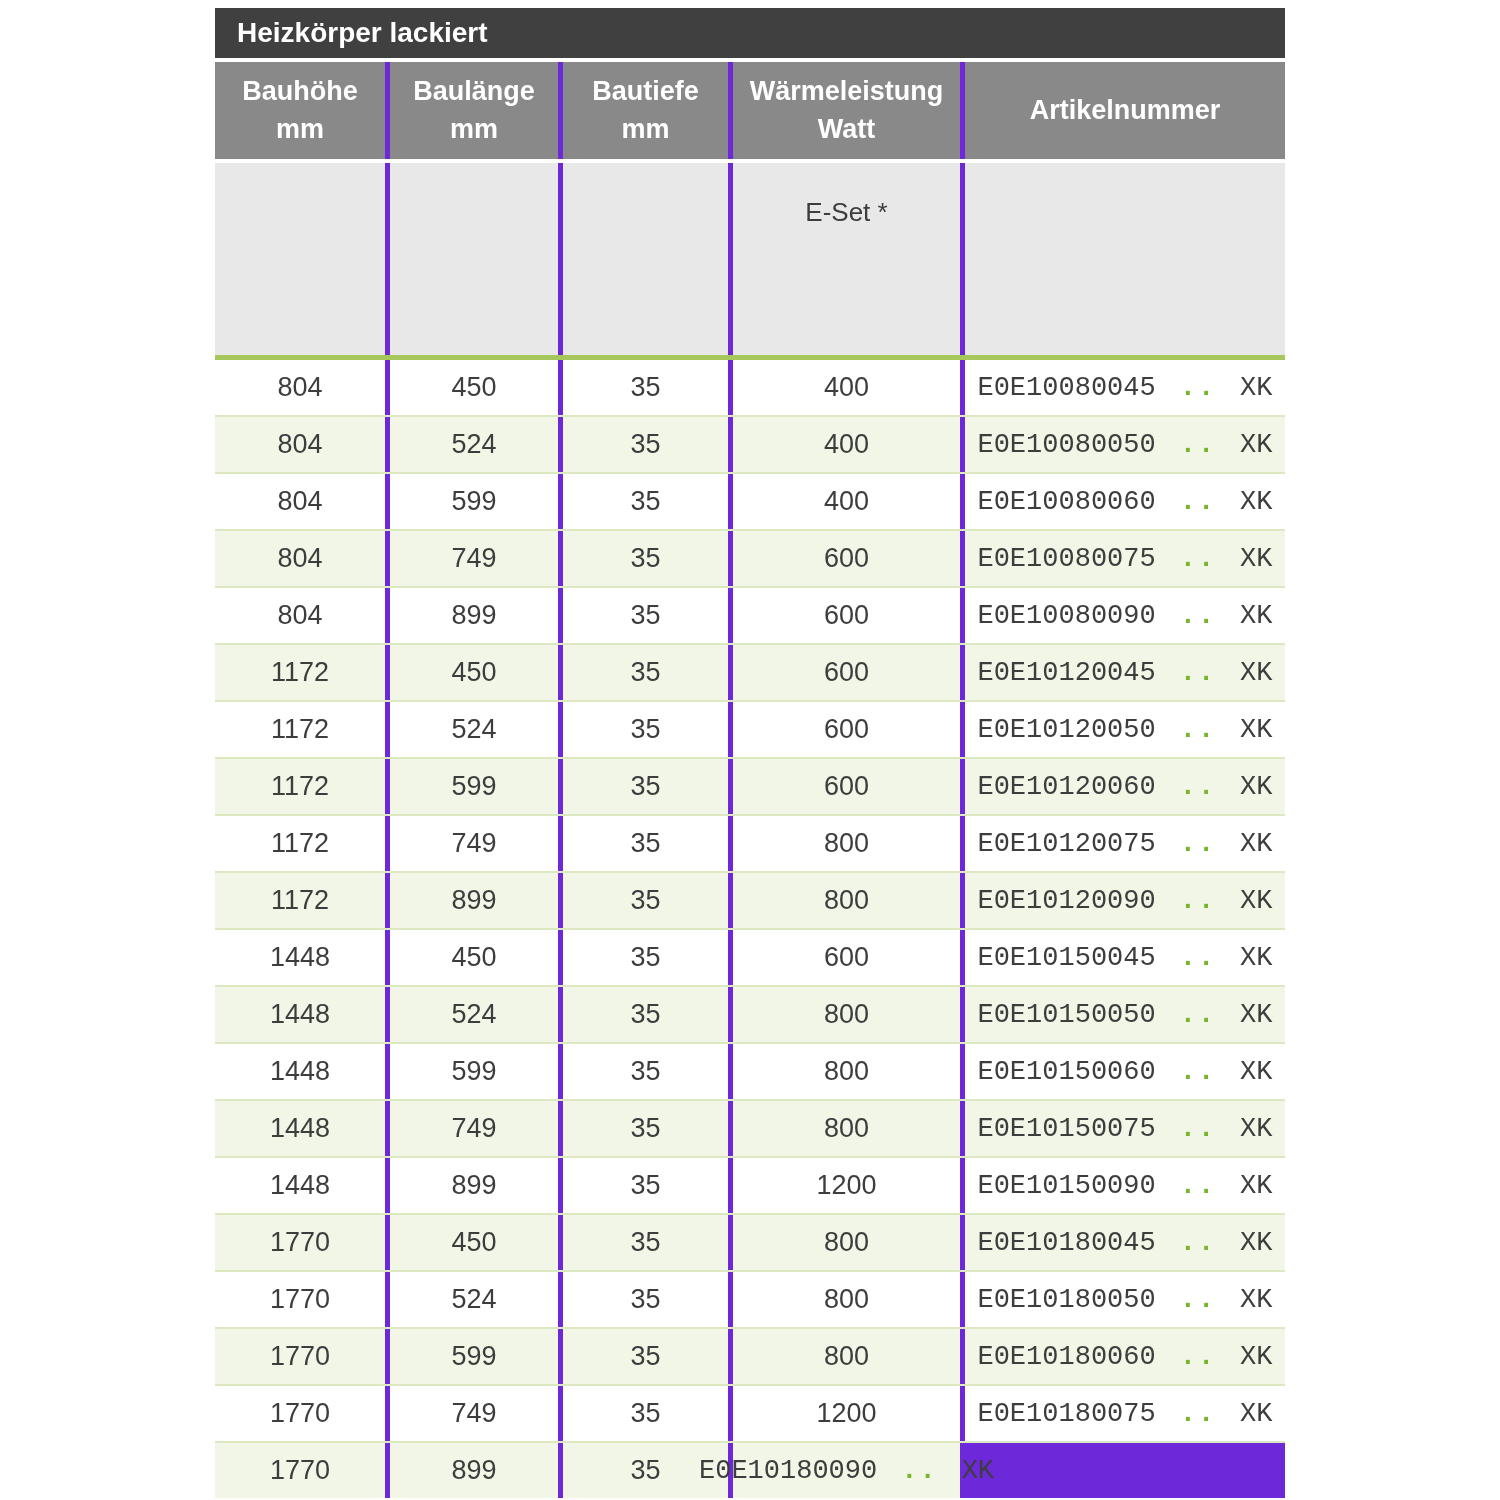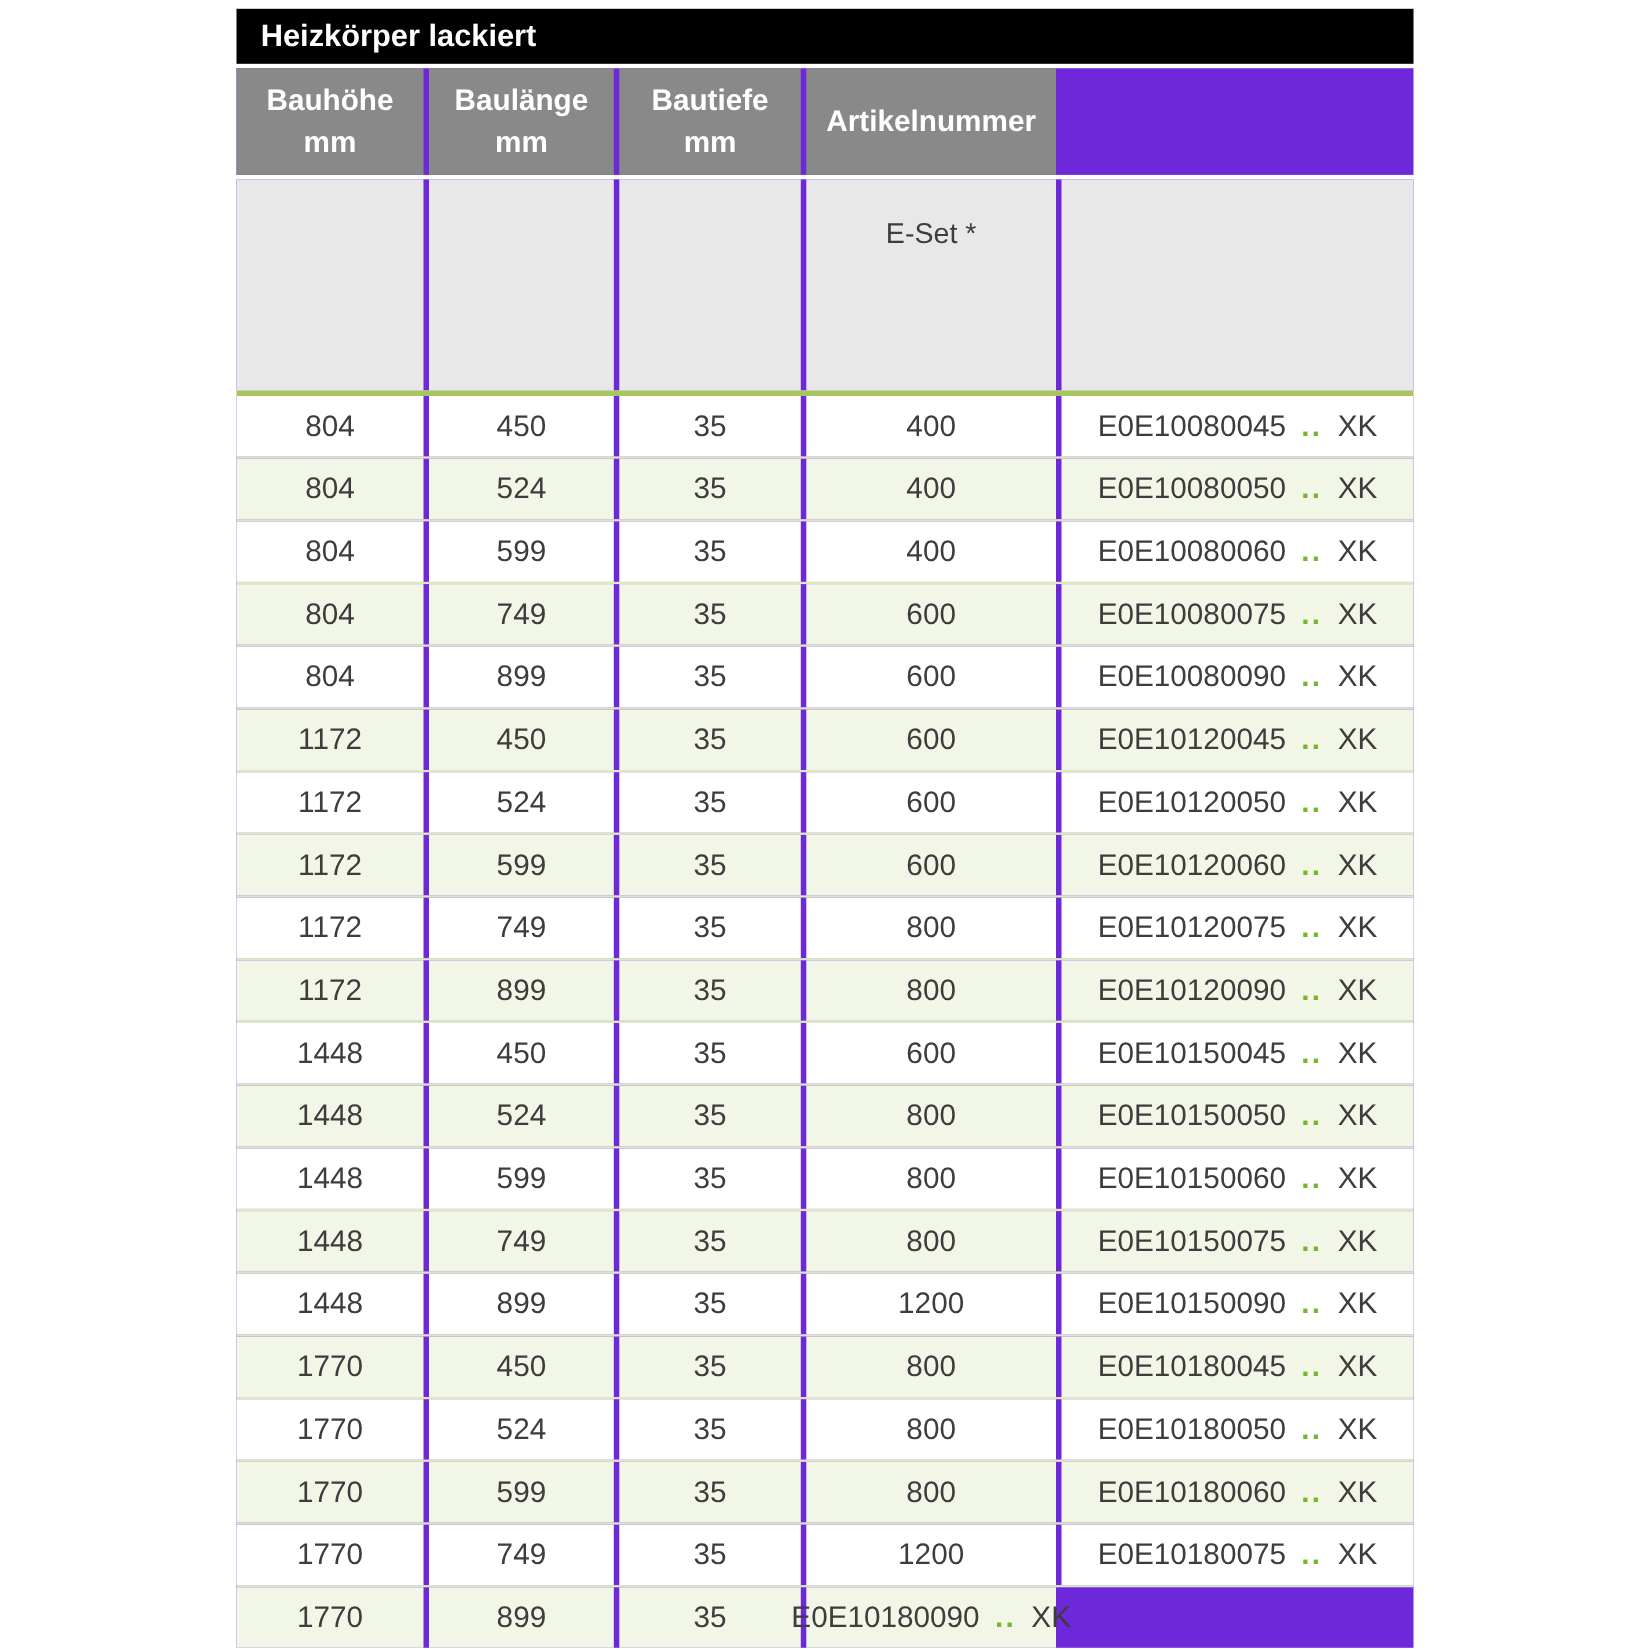--- a/index.html
+++ b/index.html
@@ -15,21 +15,21 @@
     background: #ffffff;
     overflow: hidden;
   }
   .table-wrap {
     position: absolute;
     left: 215px;
     top: 8px;
     width: 1070px;
   }
   .title-bar {
-    background: #000000;
+    background: #404040;
     color: #ffffff;
     font-weight: bold;
     font-size: 28px;
     height: 50px;
     display: flex;
     align-items: center;
     padding-left: 22px;
     box-sizing: border-box;
     margin-bottom: 4px;
   }
@@ -86,22 +86,23 @@
   }
   .row.alt .cell {
     background: #f1f6e7;
   }
   .row .cell.b {
     font-weight: normal;
   }
   .artikel {
     display: flex;
     align-items: baseline;
-    gap: 14px;
+    gap: 24px;
     white-space: nowrap;
+    font-family: Liberation Mono, monospace;
   }
   .dots {
     color: #78b52d;
     font-weight: bold;
     letter-spacing: 2px;
   }
 </style>
 </head>
 <body>
 
@@ -119,20 +120,24 @@
       </div>
       <div class="cell">
         <span>Baulänge</span>
         <span>mm</span>
       </div>
       <div class="cell">
         <span>Bautiefe</span>
         <span>mm</span>
       </div>
       <div class="cell">
+        <span>Wärmeleistung</span>
+        <span>Watt</span>
+      </div>
+      <div class="cell">
         <span>Artikelnummer</span>
       </div>
     </div>
 
     <div class="grid subheader-row">
       <div class="cell"></div>
       <div class="cell"></div>
       <div class="cell"></div>
       <div class="cell">
         <span>E-Set *</span>

